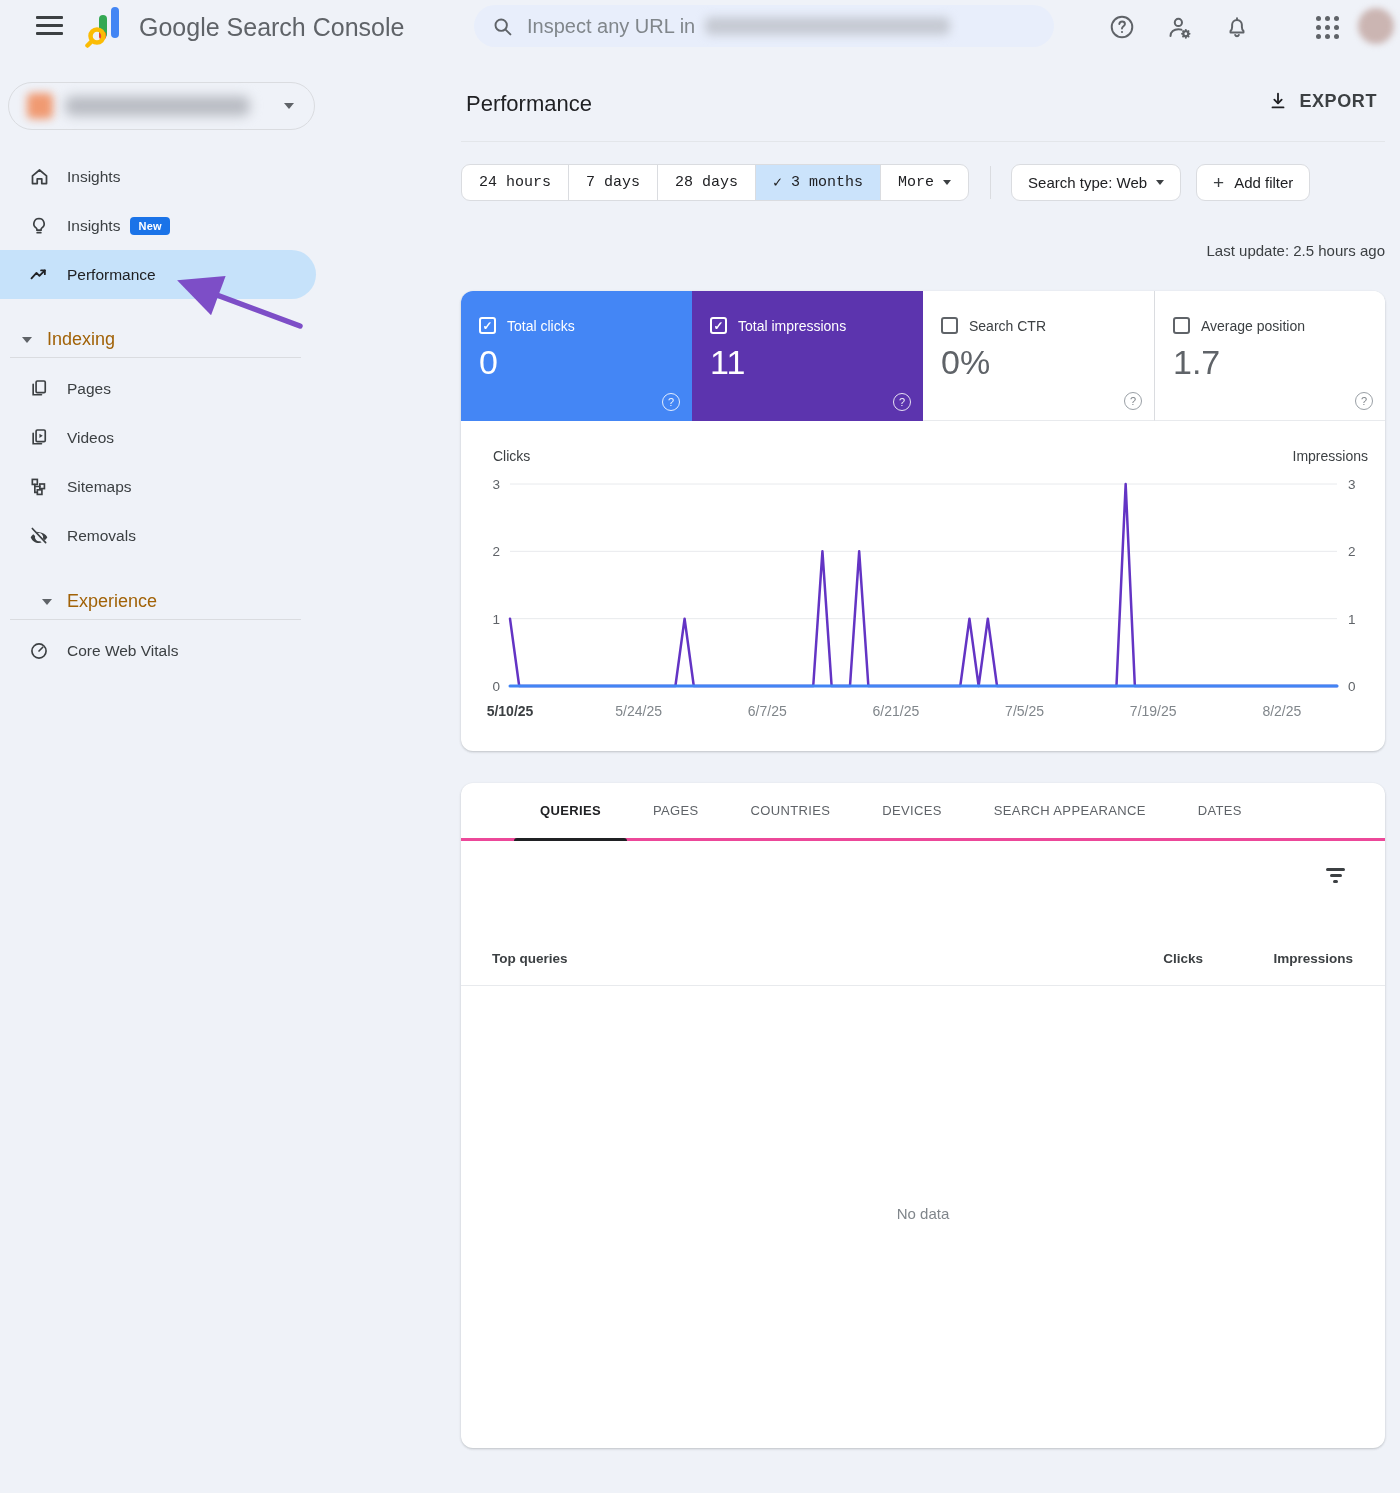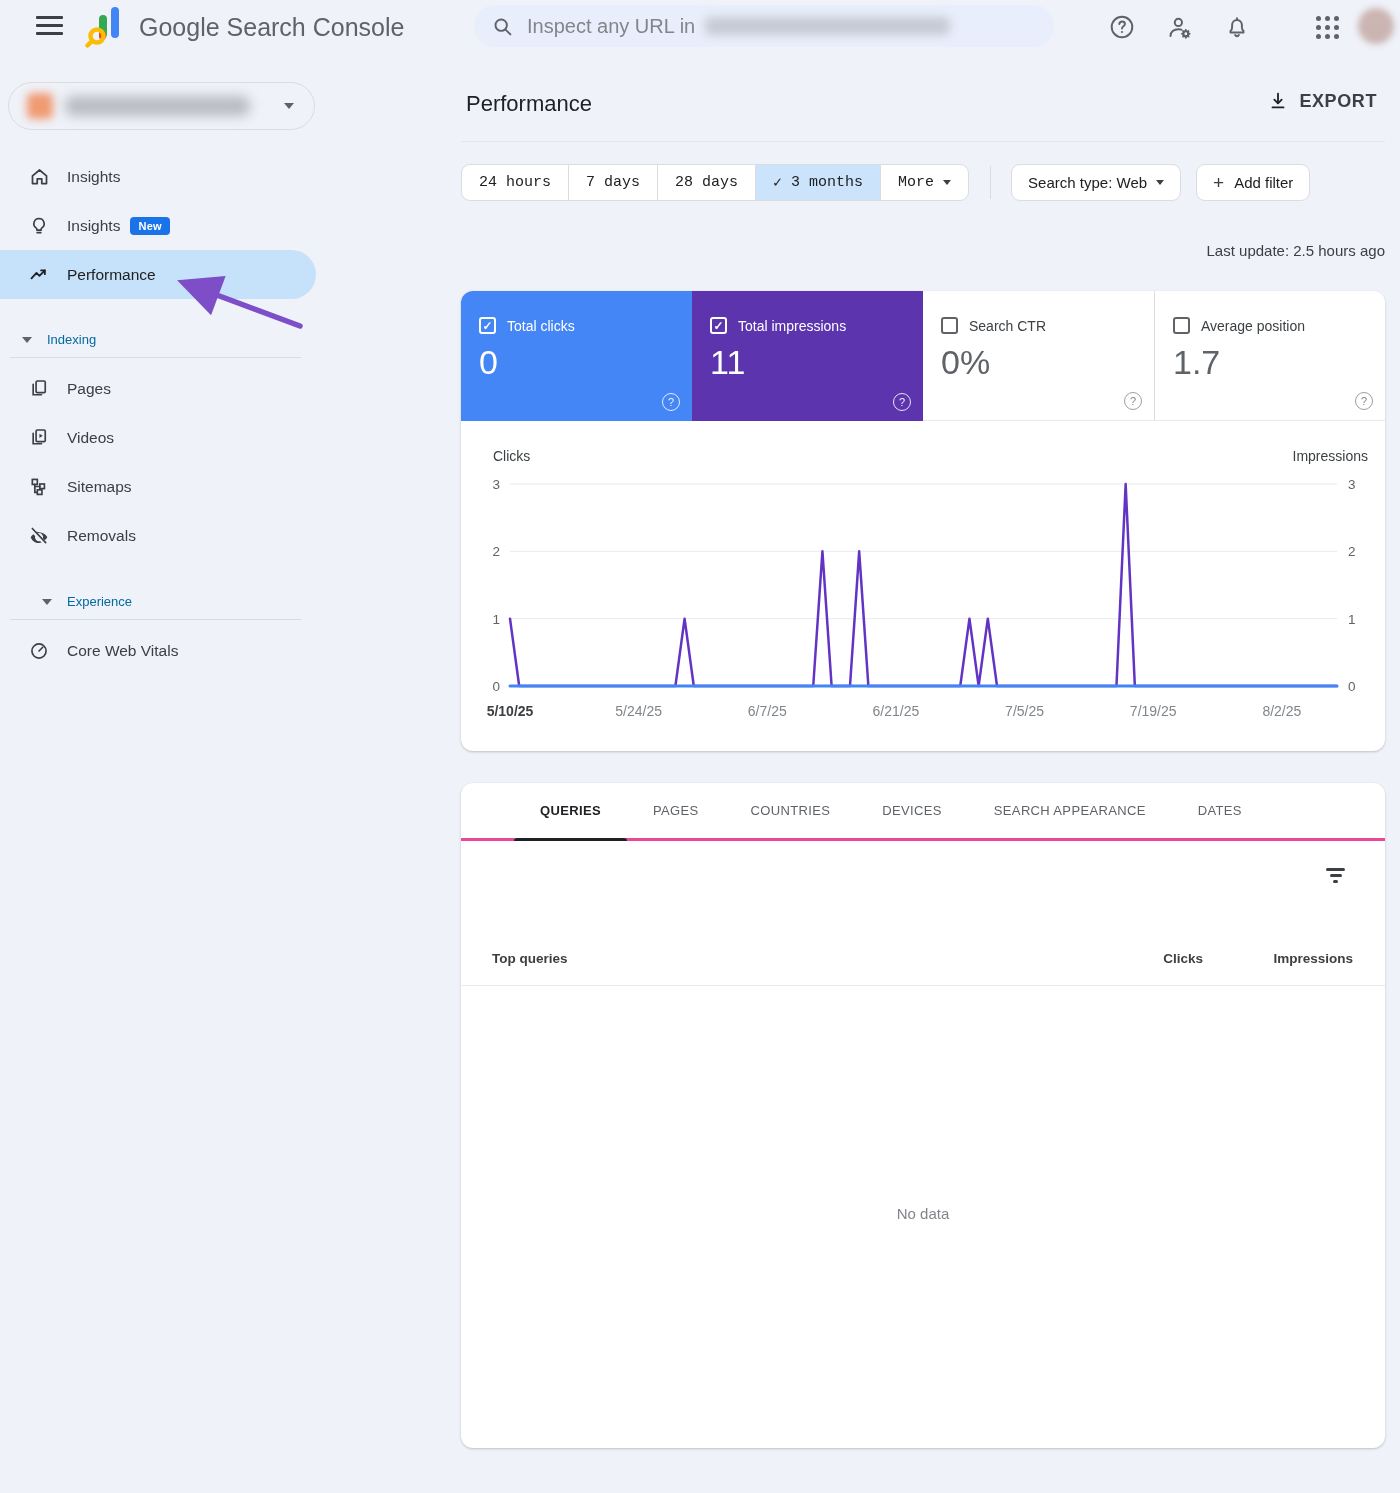--- a/index.html
+++ b/index.html
@@ -42,21 +42,21 @@
   .nav { position:absolute; left:0; top:152px; width:440px; }
   .nav-item { position:relative; height:49px; display:flex; align-items:center; cursor:pointer; }
   .nav-item .ic { width:22px; margin-left:28px; display:flex; justify-content:center; }
   .nav-item .lbl { margin-left:17px; font-size:15.5px; color:#3c4043; }
   .nav-item.active { background:#c6e2fa; width:316px; border-radius:0 26px 26px 0; }
   .nav-item.active .lbl { color:#202124; font-weight:400; }
   .badge { margin-left:10px; background:#1a73e8; color:#fff; font-size:11px; font-weight:bold; padding:3px 8px; border-radius:4px; letter-spacing:.3px; }
   .sep { position:absolute; left:10px; width:291px; height:1px; background:#dadce0; }
   .sect { position:relative; height:49px; display:flex; align-items:center; cursor:pointer; }
   .sect .tri { width:0; height:0; border-left:5px solid transparent; border-right:5px solid transparent; border-top:6px solid #5f6368; margin-left:22px; }
-  .sect .lbl { margin-left:15px; font-size:13px; color:#0369a1; }
+  .sect .lbl { margin-left:15px; font-size:18px; color:#a16207; }
   .annot-arrow { position:absolute; left:150px; top:255px; pointer-events:none; }
 
   
   .main-title { position:absolute; left:466px; top:91px; font-size:22px; color:#202124; }
   .export { position:absolute; right:23px; top:90px; display:flex; align-items:center; gap:10px; cursor:pointer; }
   .export .txt { font-size:18px; letter-spacing:.6px; color:#3c4043; font-weight:bold; }
   .title-div { position:absolute; left:461px; top:141px; width:924px; height:1px; background:#e3e6ea; }
 
   .filters { position:absolute; left:461px; top:164px; height:37px; display:flex; align-items:stretch; }
   .seg { display:flex; border:1px solid #dadce0; border-radius:9px; overflow:hidden; background:#fff; }

